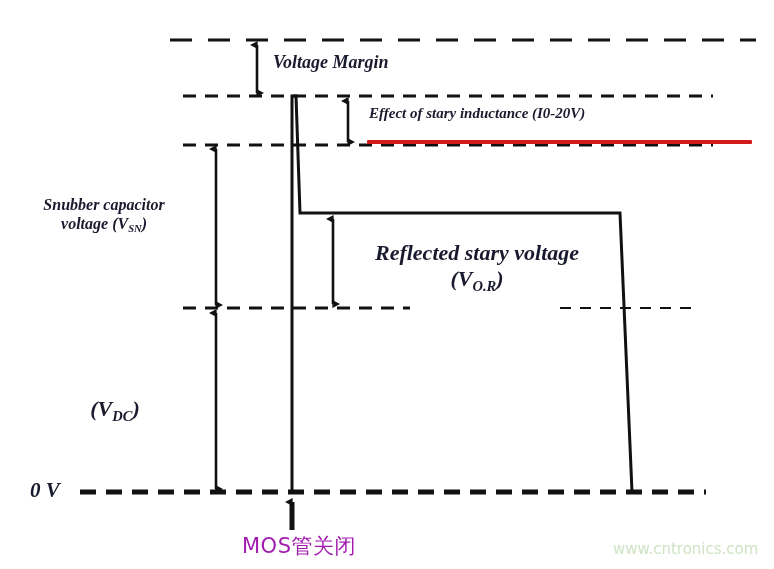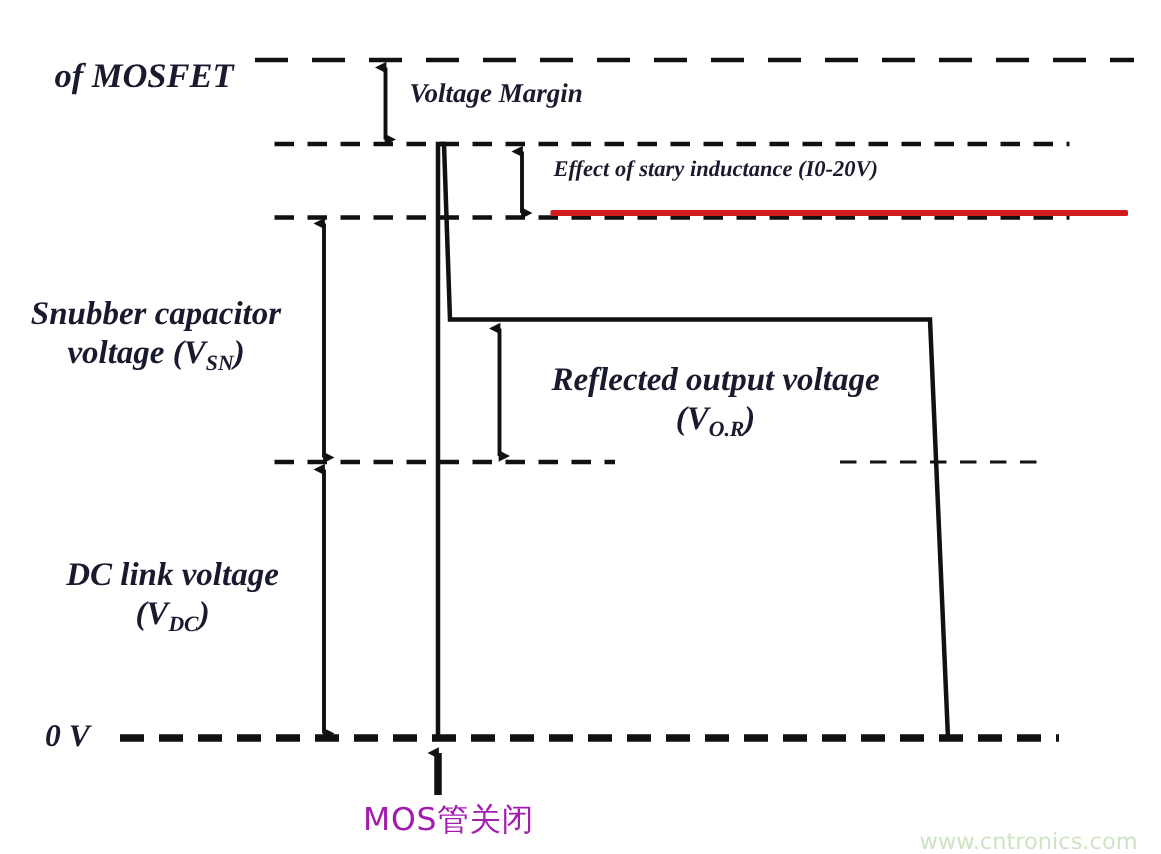--- a/index.html
+++ b/index.html
@@ -99,41 +99,40 @@
 
     <line x1="216" y1="313" x2="216" y2="489" stroke="#111111" stroke-width="2.6" marker-start="url(#ah-up)" marker-end="url(#ah-dn)"></line>
 
     <line x1="292" y1="530" x2="292" y2="502" stroke="#111111" stroke-width="5" marker-end="url(#ah-up)"></line>
   </svg>
 
   <div class="redline" style="left:367px; top:140px; width:385px;"></div>
 
   <div class="lbl center" style="left:8px; top:10px; width:176px; font-size:23px;">
     <br>
-    <span>of MOSFET</span>
   </div>
 
   <div class="lbl" style="left:273px; top:52px; font-size:18px;">Voltage Margin</div>
 
   <div class="lbl" style="left:369px; top:105px; font-size:15px;">Effect of stary inductance (I0-20V)</div>
 
-  <div class="lbl center" style="left:2px; top:196px; width:204px; font-size:22px;">
+  <div class="lbl center" style="left:2px; top:196px; width:204px; font-size:16px;">
     <span>Snubber capacitor</span><br>
     <span><span>voltage (V</span><span class="sub">SN</span><span>)</span></span>
   </div>
 
   <div class="lbl center" style="left:344px; top:240px; width:266px; font-size:22px;">
-    <span>Reflected output voltage</span><br>
+    <span>Reflected stary voltage</span><br>
     <span><span>(V</span><span class="sub">O.R</span><span>)</span></span>
   </div>
 
   <div class="lbl center" style="left:20px; top:370px; width:190px; font-size:22px;">
-    <span>DC link voltage</span><br>
+    <br>
     <span><span>(V</span><span class="sub">DC</span><span>)</span></span>
   </div>
 
   <div class="lbl" style="left:30px; top:478px; font-size:21px;font-style:italic;">0 V</div>
 
   <div class="cn" style="left:242px; top:532px;">MOS管关闭</div>
 
-  <div class="watermark" style="left:613px; top:552px;">www.cntronics.com</div>
+  <div class="watermark" style="left:613px; top:540px;">www.cntronics.com</div>
 
 </div>
 
 </body></html>

